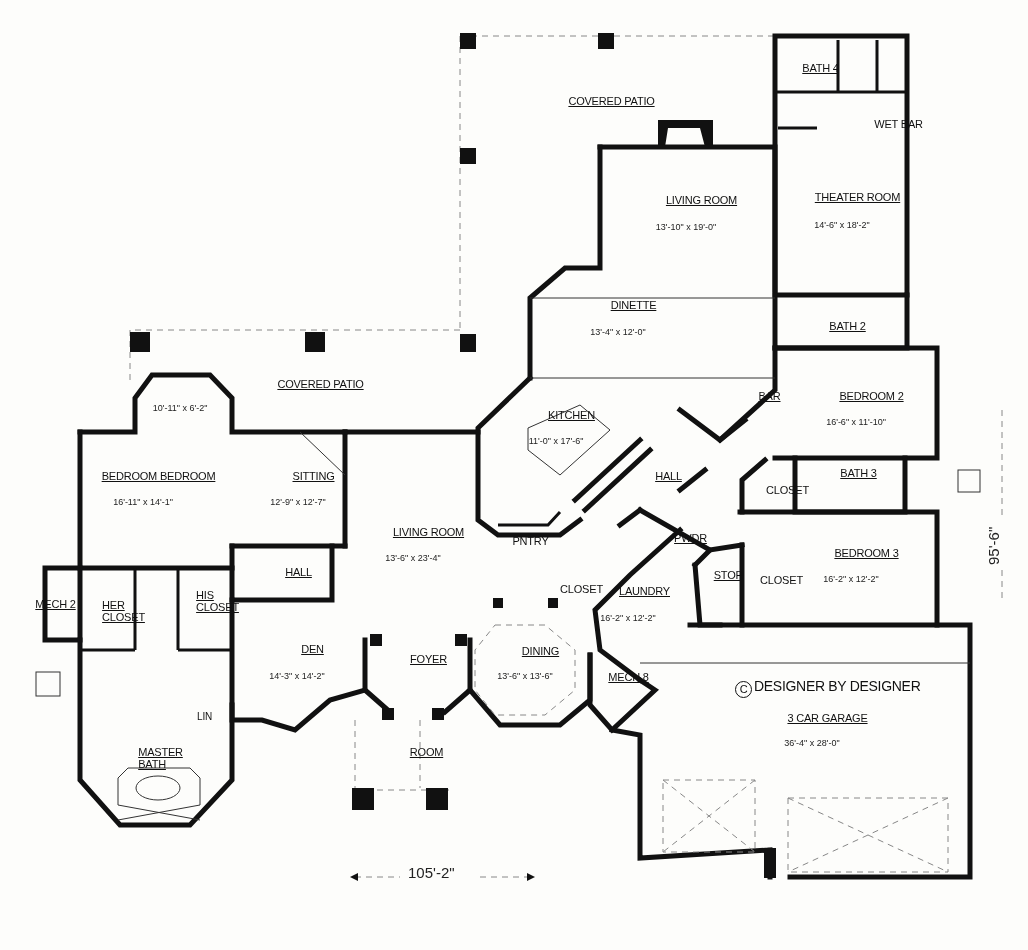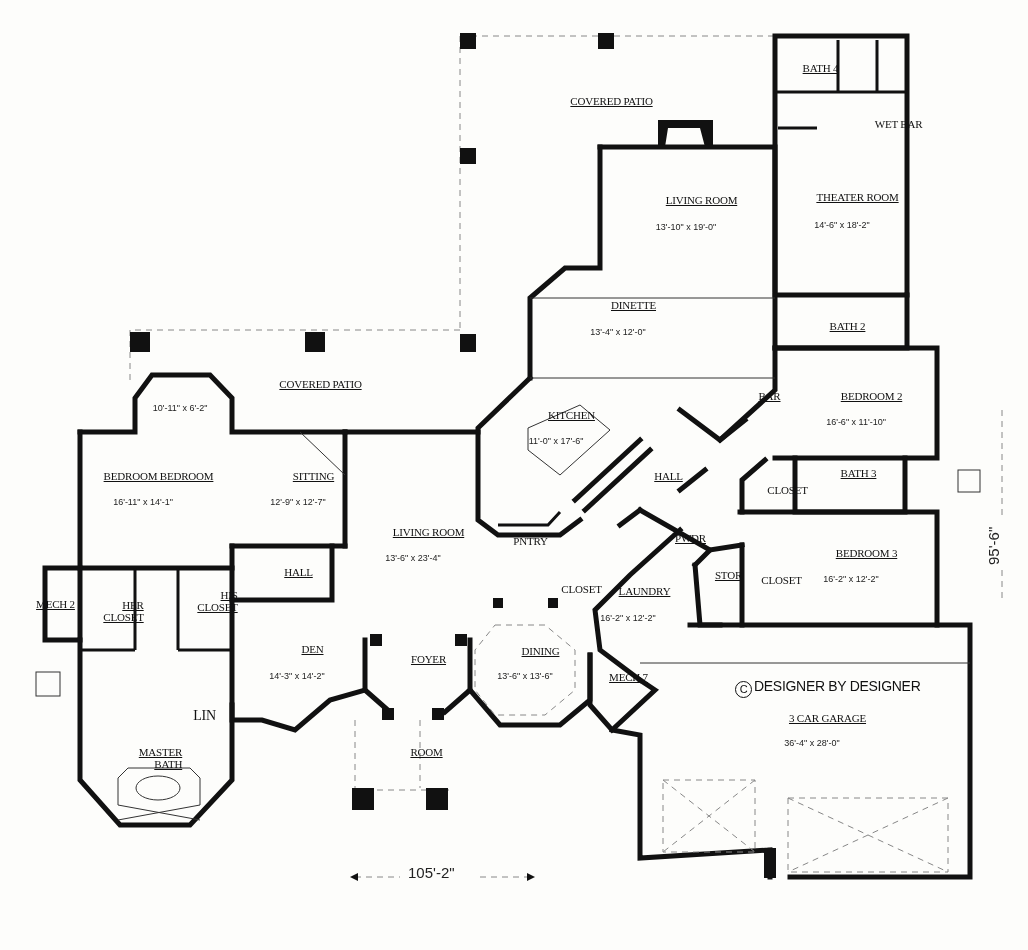--- a/index.html
+++ b/index.html
@@ -3,25 +3,25 @@
   <meta charset="utf-8">
   <style>
     html, body { margin: 0; padding: 0; background: #fdfdfb; }
     .canvas { position: relative; width: 1028px; height: 950px; overflow: hidden; background: #fdfdfb; }
     svg.plan { position: absolute; left: 0; top: 0; }
     .wall { stroke: #111; stroke-width: 5; fill: none; stroke-linejoin: miter; stroke-linecap: square; }
     .wall-thin { stroke: #111; stroke-width: 3; fill: none; }
     .dash { stroke: #888; stroke-width: 1; fill: none; stroke-dasharray: 6 5; }
     .fix { stroke: #333; stroke-width: 1; fill: none; }
     .post { fill: #111; }
-    .lbl { position: absolute; font-family: Liberation Serif, serif; font-size: 11px; color: #111;
+    .lbl { position: absolute; font-family: Liberation Sans, sans-serif; font-size: 11px; color: #111;
            text-decoration: underline; white-space: nowrap; transform: translate(-50%, -50%); letter-spacing: -0.2px; padding-left: 31px; }
     .dim { position: absolute; font-family: "Liberation Sans", sans-serif; font-size: 9px; color: #222;
            white-space: nowrap; transform: translate(-50%, -50%); }
-    .lbl.two { text-align: right; line-height: 12px; }
+    .lbl.two { text-align: left; line-height: 12px; }
     .copyright { position: absolute; left: 735px; top: 678px; font-family: "Liberation Sans", sans-serif;
                  font-size: 14px; color: #111; white-space: nowrap; letter-spacing: -0.3px; }
     .copyright .c { display: inline-block; width: 15px; height: 15px; border: 1.5px solid #111; border-radius: 50%;
                     text-align: center; line-height: 15px; font-size: 11px; margin-right: 2px; vertical-align: -2px; }
     .overall { position: absolute; font-family: "Liberation Sans", sans-serif; font-size: 15px; color: #222; white-space: nowrap; }
     .overall.w { left: 408px; top: 864px; }
     .overall.h { left: 985px; top: 565px; transform: rotate(-90deg); transform-origin: left top; }
   </style>
 </head>
 <body>
@@ -145,33 +145,33 @@
   </div>
   <div class="lbl two" style="left:202px;top:601px">
     <div>HIS</div>
     <div>CLOSET</div>
   </div>
   <div class="lbl" style="left:40px;top:604px">MECH 2</div>
   <div class="lbl two" style="left:145px;top:758px">
     <div>MASTER</div>
     <div>BATH</div>
   </div>
-  <div class="lbl" style="left:189px;top:716px;font-size:14px;text-decoration:none">LIN</div>
+  <div class="lbl" style="left:189px;top:716px;font-size:10px;text-decoration:none">LIN</div>
   <div class="lbl" style="left:297px;top:649px">DEN</div>
   <div class="dim" style="left:297px;top:676px">14'-3" x 14'-2"</div>
   <div class="lbl" style="left:413px;top:659px">FOYER</div>
   <div class="lbl" style="left:411px;top:752px">ROOM</div>
   <div class="lbl" style="left:525px;top:651px">DINING</div>
   <div class="dim" style="left:525px;top:676px">13'-6" x 13'-6"</div>
   <div class="lbl" style="left:566px;top:589px;text-decoration:none">CLOSET</div>
   <div class="lbl" style="left:629px;top:591px">LAUNDRY</div>
   <div class="dim" style="left:628px;top:618px">16'-2" x 12'-2"</div>
   <div class="lbl" style="left:675px;top:538px">PWDR</div>
   <div class="lbl" style="left:713px;top:575px">STOR</div>
-  <div class="lbl" style="left:613px;top:677px">MECH 7</div>
+  <div class="lbl" style="left:613px;top:677px">MECH 8</div>
   <div class="lbl" style="left:812px;top:718px">3 CAR GARAGE</div>
   <div class="dim" style="left:812px;top:743px">36'-4" x 28'-0"</div>
 
   <div class="copyright">
     <span class="c">C</span><span>DESIGNER BY DESIGNER</span>
   </div>
 
   <div class="overall w">105'-2"</div>
   <div class="overall h">95'-6"</div>
 </div>

